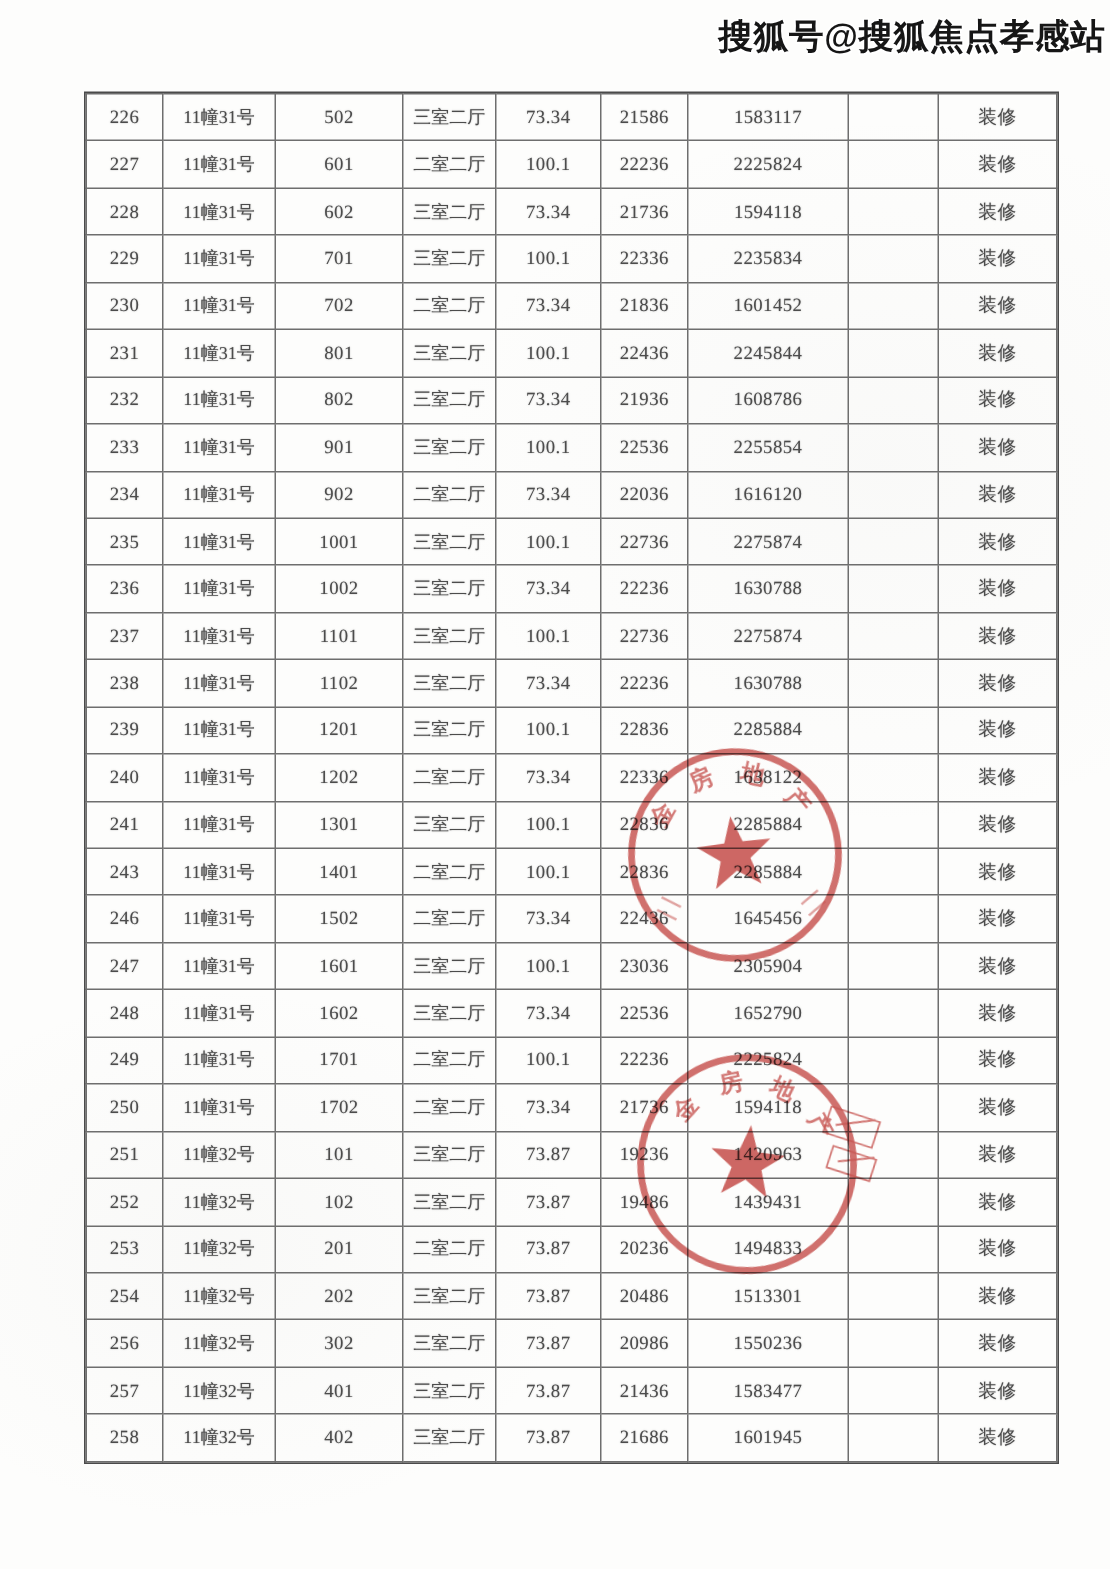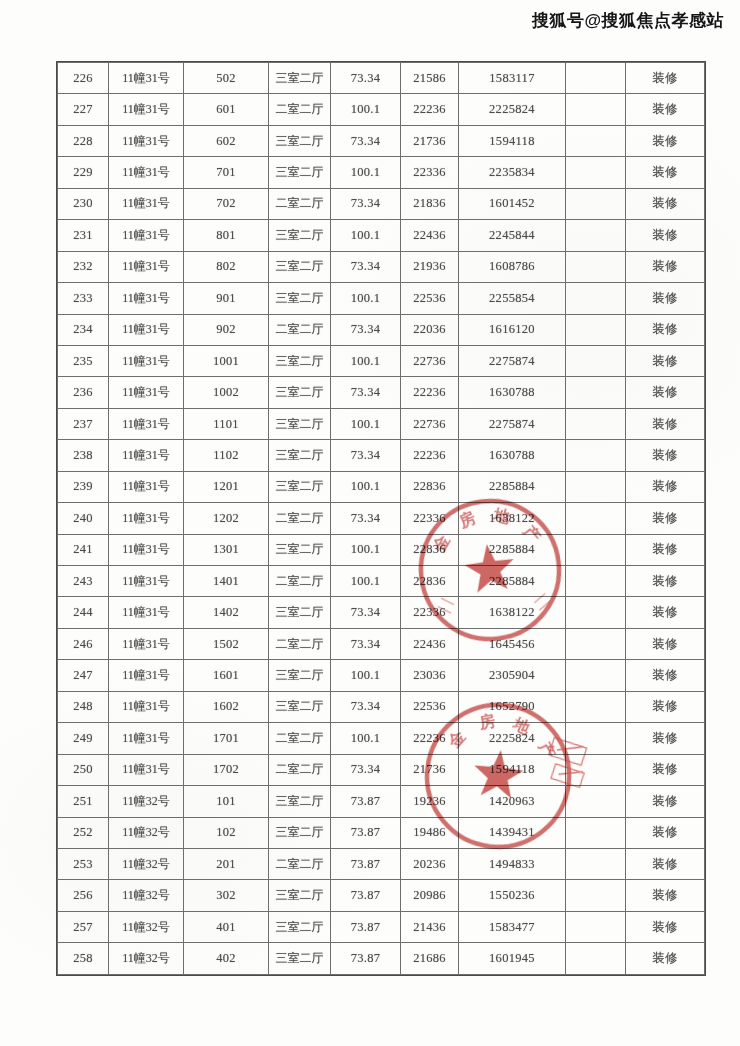--- a/index.html
+++ b/index.html
@@ -9,23 +9,23 @@
     font-family:"Liberation Serif","DejaVu Serif",serif;
   }
   
   .page-noise{
     position:absolute;inset:0;pointer-events:none;
     background:
       radial-gradient(ellipse 400px 300px at 20% 80%, rgba(180,180,175,.06), transparent 60%),
       radial-gradient(ellipse 500px 400px at 80% 30%, rgba(180,180,175,.05), transparent 60%);
   }
   .watermark{
-    position:absolute;top:9px;right:16px;
+    position:absolute;top:9px;right:3px;
     font-family:"Liberation Sans","DejaVu Sans",sans-serif;
-    font-weight:700;font-size:17px;letter-spacing:.5px;color:#161616;
+    font-weight:700;font-size:23px;letter-spacing:.5px;color:#161616;
     text-shadow:-1px -1px 0 #fff,1px -1px 0 #fff,-1px 1px 0 #fff,1px 1px 0 #fff,0 0 3px #fff;
     filter:blur(.3px);
     white-space:nowrap;
   }
   .price-table{
     position:absolute;left:57px;top:62px;width:647px;height:913px;
     border-collapse:collapse;table-layout:fixed;
     outline:1px solid #4a4a4a;
     filter:blur(.25px);
   }
@@ -249,31 +249,20 @@
         <td class="c-building">11幢31号</td>
         <td>1401</td>
         <td class="c-layout">二室二厅</td>
         <td>100.1</td>
         <td>22836</td>
         <td>2285884</td>
         <td></td>
         <td>装修</td>
       </tr>
       <tr>
-        <td>244</td>
-        <td class="c-building">11幢31号</td>
-        <td>1402</td>
-        <td class="c-layout">三室二厅</td>
-        <td>73.34</td>
-        <td>22336</td>
-        <td>1638122</td>
-        <td></td>
-        <td>装修</td>
-      </tr>
-      <tr>
         <td>246</td>
         <td class="c-building">11幢31号</td>
         <td>1502</td>
         <td class="c-layout">二室二厅</td>
         <td>73.34</td>
         <td>22436</td>
         <td>1645456</td>
         <td></td>
         <td>装修</td>
       </tr>
@@ -344,20 +333,31 @@
         <td>装修</td>
       </tr>
       <tr>
         <td>253</td>
         <td class="c-building">11幢32号</td>
         <td>201</td>
         <td class="c-layout">二室二厅</td>
         <td>73.87</td>
         <td>20236</td>
         <td>1494833</td>
+        <td></td>
+        <td>装修</td>
+      </tr>
+      <tr>
+        <td>254</td>
+        <td class="c-building">11幢32号</td>
+        <td>202</td>
+        <td class="c-layout">三室二厅</td>
+        <td>73.87</td>
+        <td>20486</td>
+        <td>1513301</td>
         <td></td>
         <td>装修</td>
       </tr>
       <tr>
         <td>256</td>
         <td class="c-building">11幢32号</td>
         <td>302</td>
         <td class="c-layout">三室二厅</td>
         <td>73.87</td>
         <td>20986</td>

